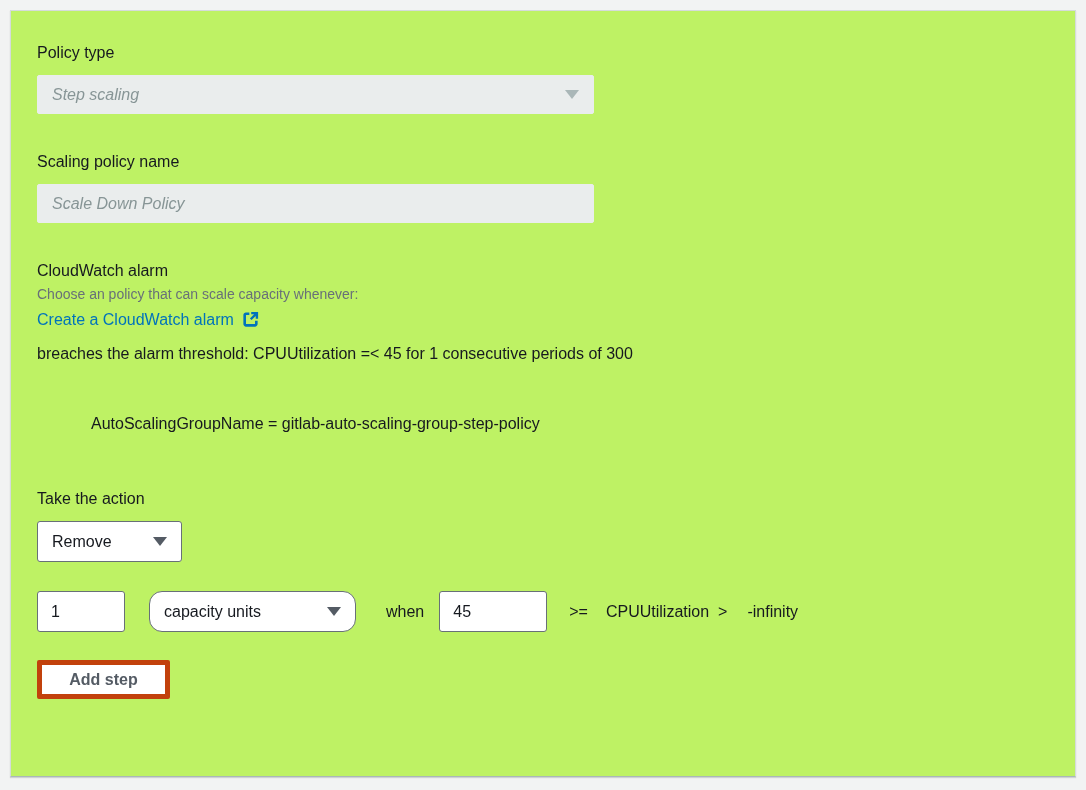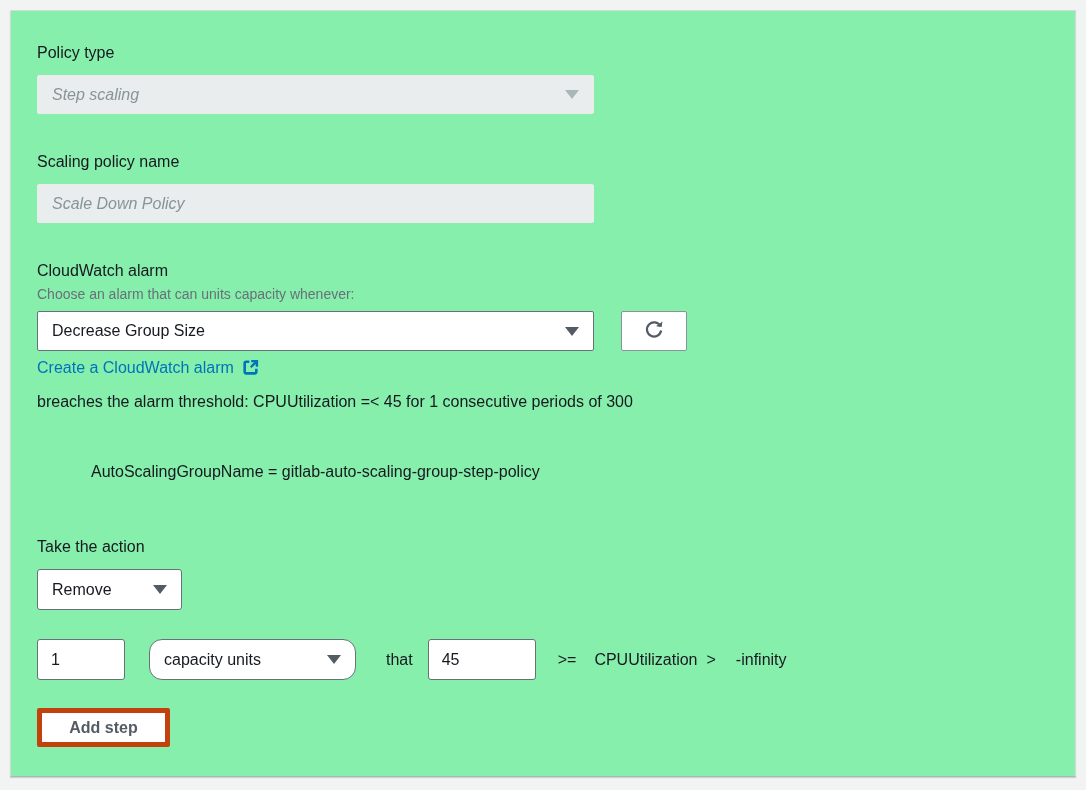--- a/index.html
+++ b/index.html
@@ -7,21 +7,21 @@
     width: 1086px; height: 790px;
     background: #f2f3f3;
     font-family: "Liberation Sans", "DejaVu Sans", sans-serif;
     color: #16191f;
     overflow: hidden;
   }
   .card {
     position: absolute;
     left: 10px; top: 10px;
     width: 1066px; height: 767px;
-    background: #86efac;
+    background: #bef264;
     border: 1px solid #d5dbdb;
     border-bottom-color: #aab7b8;
     box-shadow: 0 1px 1px 0 rgba(0,28,36,.15);
   }
   .content { padding: 33px 26px 0 26px; }
 
   .field-label {
     font-size: 16px;
     color: #16191f;
     line-height: 18px;
@@ -164,36 +164,22 @@
     </div>
 
     
     <div class="field-label mt-39">Scaling policy name</div>
     <div class="control-disabled">
       <span class="grow">Scale Down Policy</span>
     </div>
 
     
     <div class="field-label mt-39">CloudWatch alarm</div>
-    <div class="helper-text">Choose an alarm that can units capacity whenever:</div>
-
-    <div class="alarm-row">
-      <div class="select alarm-select">
-        <span class="grow">Decrease Group Size</span>
-        <span class="tri-down"></span>
-      </div>
-      <div class="refresh-btn">
-        <span>
-          <svg width="24" height="24" viewBox="0 0 24 24">
-            <path d="M18.4 9.2 A 7.1 7.1 0 1 0 19.1 13.5" fill="none" stroke="#545b64" stroke-width="2.2"></path>
-            <path d="M19.6 4.4 L19.6 10.1 L13.9 10.1 Z" fill="#545b64" transform="rotate(9 19.6 10.1)"></path>
-          </svg>
-        </span>
-      </div>
-    </div>
+    <div class="helper-text">Choose an policy that can scale capacity whenever:</div>
+
 
     <div class="link-row">
       <a>Create a CloudWatch alarm</a>
       <span class="ext-icon">
         <svg width="19" height="19" viewBox="0 0 16 16">
           <path d="M2 4.2 C2 3 3 2 4.2 2 L7 2 L7 4.2 L4.2 4.2 L4.2 11.8 L11.8 11.8 L11.8 9 L14 9 L14 11.8 C14 13 13 14 11.8 14 L4.2 14 C3 14 2 13 2 11.8 Z" fill="#0073bb"></path>
           <path d="M8.6 1.6 L14.4 1.6 L14.4 7.4 L12.4 7.4 L12.4 5 L8.9 8.5 L7.5 7.1 L11 3.6 L8.6 3.6 Z" fill="#0073bb"></path>
         </svg>
       </span>
     </div>
@@ -211,21 +197,21 @@
       <span class="tri-down"></span>
     </div>
 
     
     <div class="step-row">
       <input class="step-input amount-input" value="1" style="">
       <div class="select unit-select">
         <span class="grow">capacity units</span>
         <span class="tri-down"></span>
       </div>
-      <span class="when-label">that</span>
+      <span class="when-label">when</span>
       <input class="step-input bound-input" value="45" style="">
       <span class="ge-label">&gt;=</span>
       <span class="metric-label">CPUUtilization</span>
       <span class="gt-label">&gt;</span>
       <span class="lower-label">-infinity</span>
     </div>
 
     <button class="add-step-btn">Add step</button>
 
   </div>

